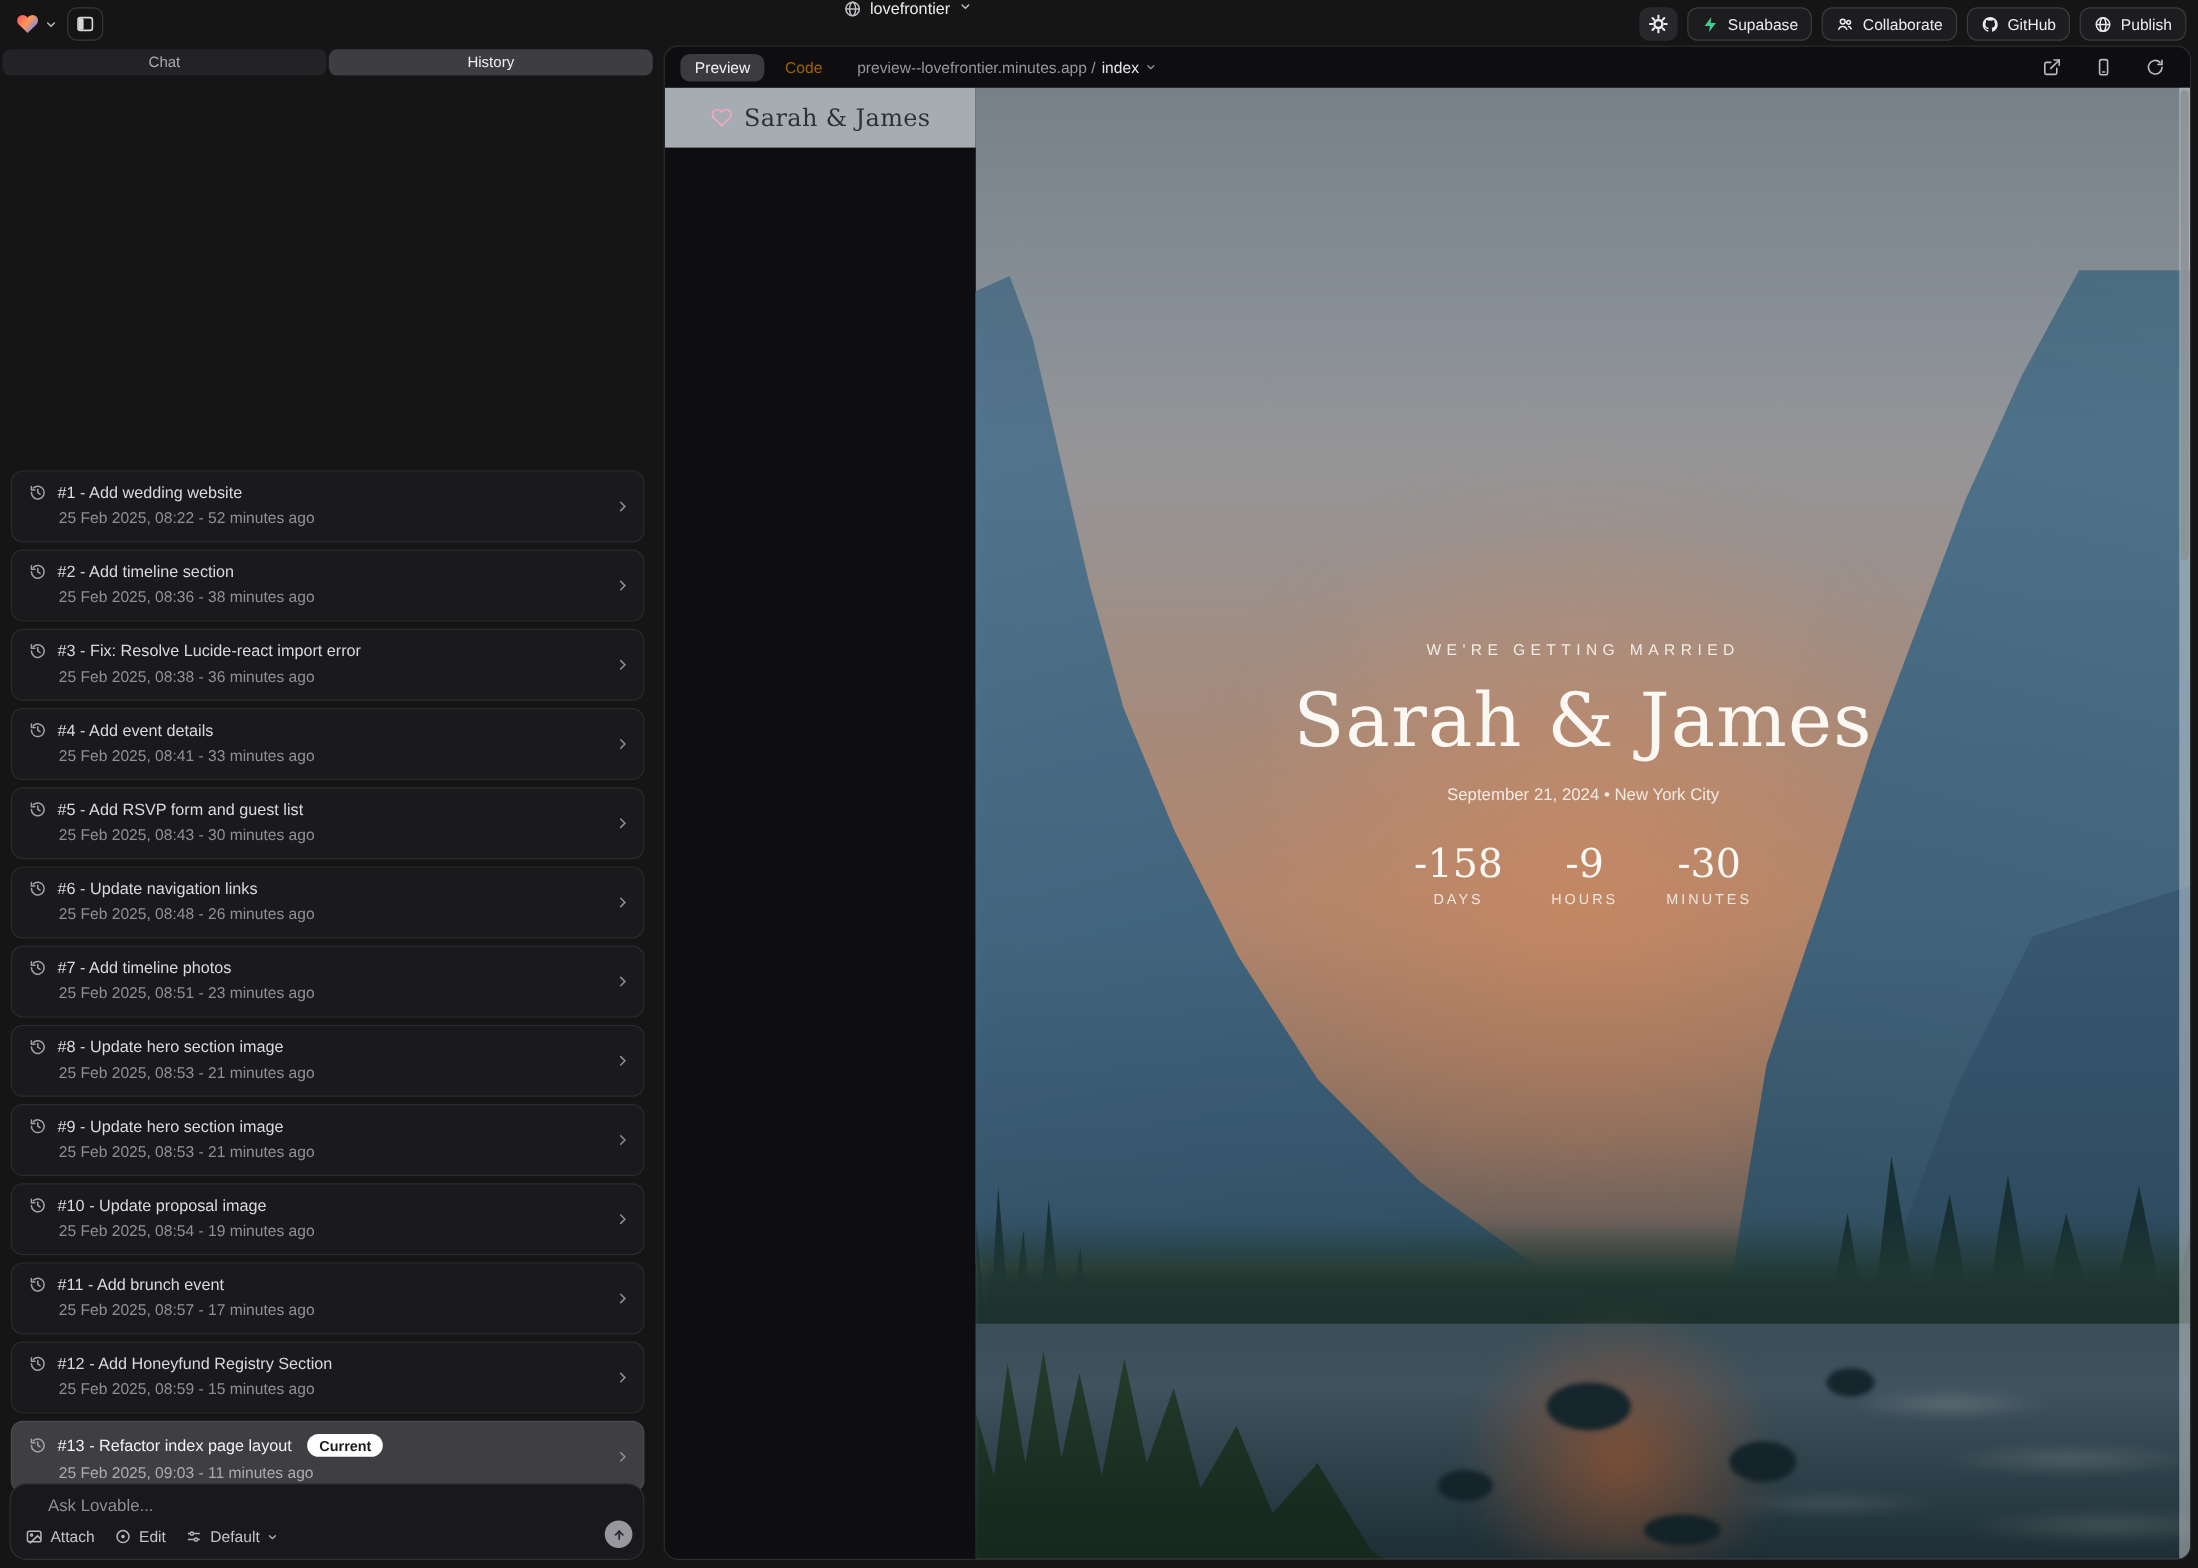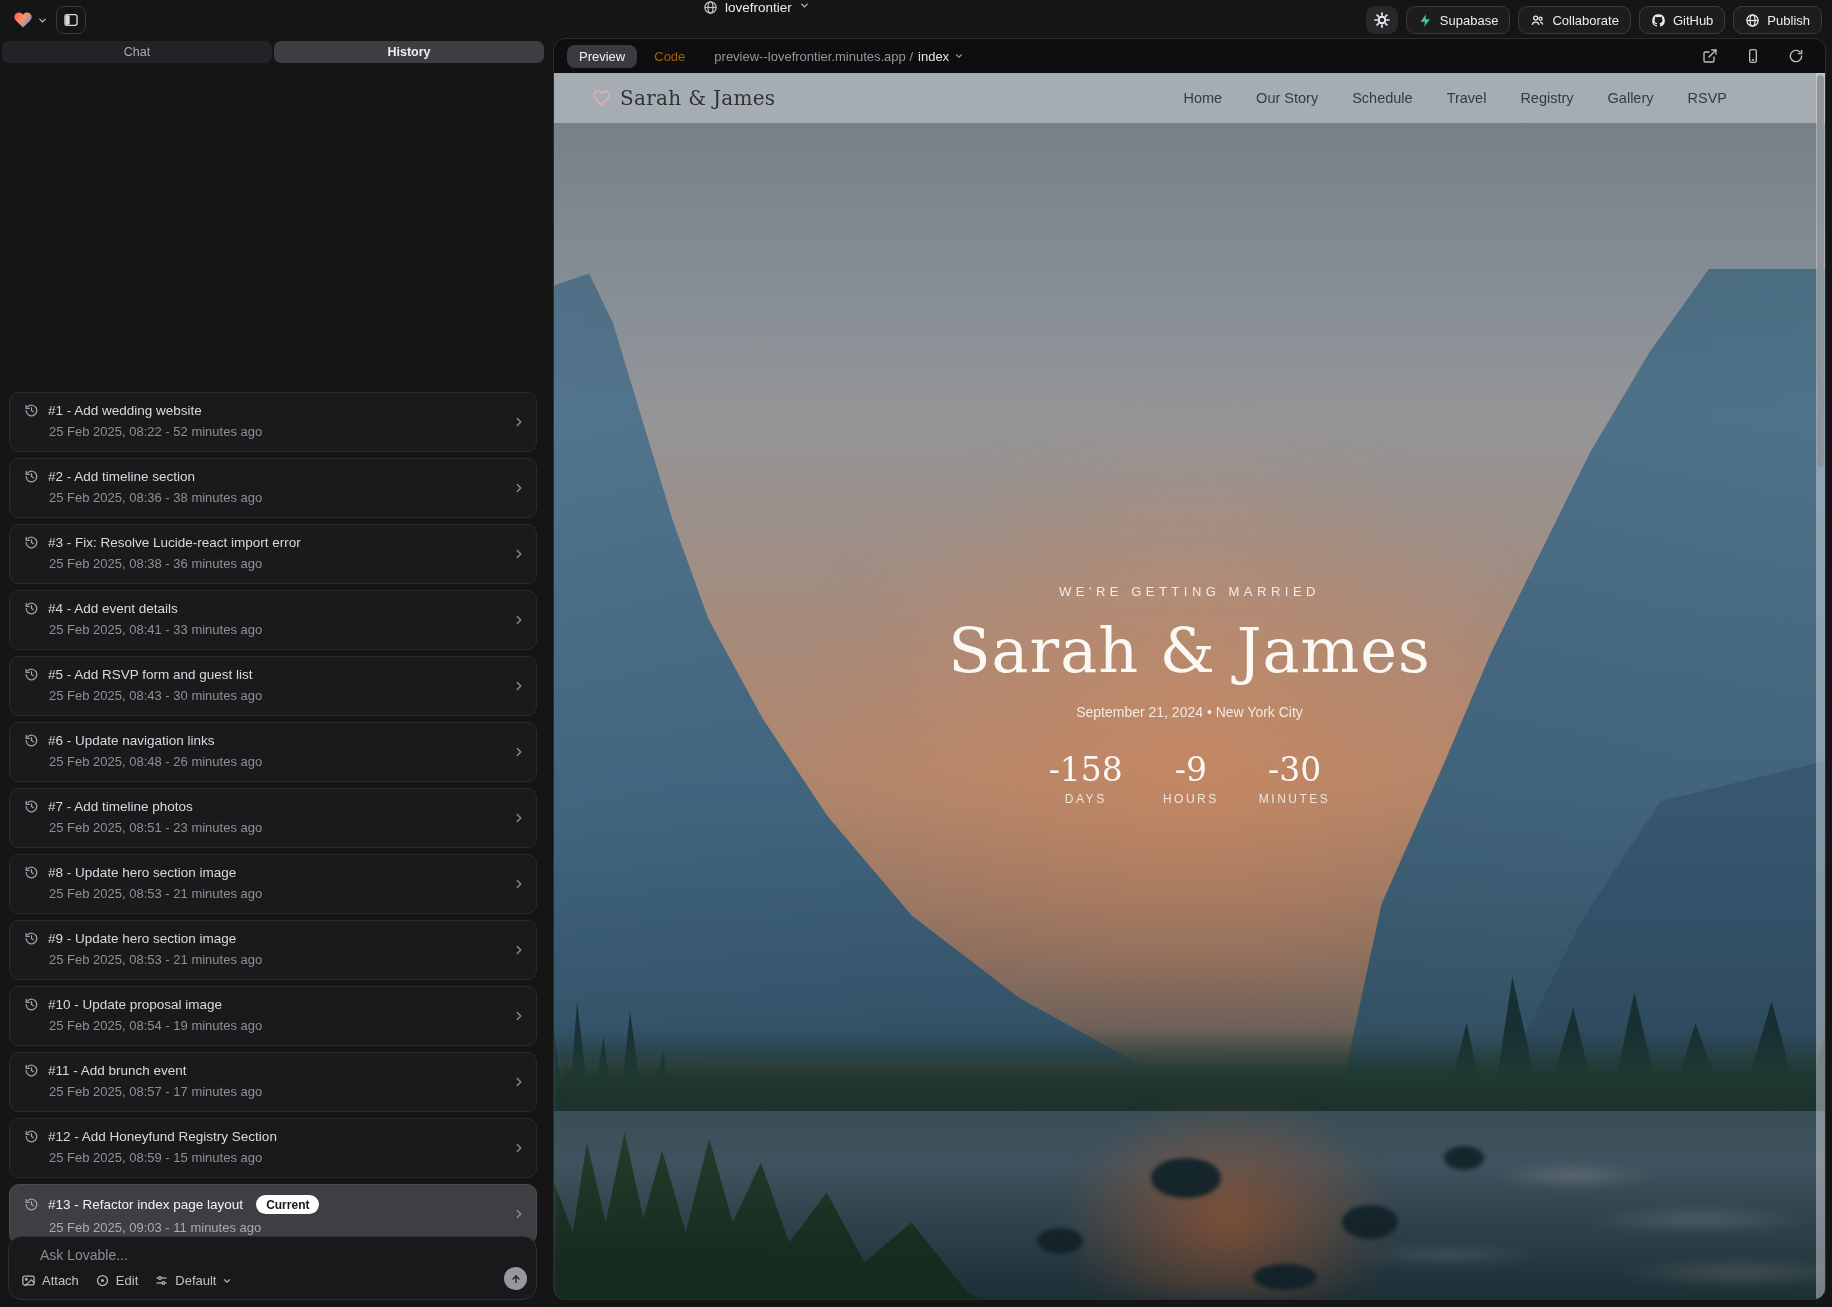--- a/index.html
+++ b/index.html
@@ -24,21 +24,21 @@
   .tb-center svg, .tiny-chev svg { color:#bfbfc4; }
   .tb-right { margin-left:auto; display:flex; align-items:center; gap:8px; }
   .icon-btn { height:28px; width:32px; border-radius:9px; background:#28282c; border:none; display:flex; align-items:center; justify-content:center; color:#ececee; cursor:pointer; }
   .pill-btn { height:28px; border:1px solid #3a3a3f; border-radius:9px; background:#1d1d20; color:#ececee; display:flex; align-items:center; gap:7px; padding:0 11px; font-size:13px; cursor:pointer; }
 
   
   .sidebar { position:absolute; left:0; top:40px; width:546px; bottom:0; }
   .tabbar { display:flex; gap:2px; margin:1px 2px 0 2px; height:22px; }
   .tab { flex:1; border-radius:7px; display:flex; align-items:center; justify-content:center; font-size:12.5px; cursor:pointer; }
   .tab-chat { background:#232327; color:#a9a9af; }
-  .tab-history { background:#3d3d42; color:#ededef;font-weight:bold; }
+  .tab-history { background:#3d3d42; color:#ededef; }
 
   .history-list { position:absolute; top:352px; left:9px; right:9px; }
   .hist-item { position:relative; height:60px; margin-bottom:6px; border:1px solid #2b2b2f; border-radius:10px; background:#1a1a1d; padding:10px 14px 0 14px; cursor:pointer; }
   .hist-item.current { background:#3e3e43; border-color:#4b4b51; }
   .hist-row1 { display:flex; align-items:center; gap:9px; }
   .hist-icon { color:#a2a2a8; flex:0 0 auto; }
   .hist-title { font-size:13.5px; color:#dadade; white-space:nowrap; }
   .hist-item.current .hist-title { color:#f2f2f4; }
   .badge { background:#ffffff; color:#19191c; font-size:12px; font-weight:700; border-radius:999px; padding:2.5px 10px; margin-left:4px;text-align:center; }
   .hist-meta { font-size:13px; color:#8f8f95; margin:6px 0 0 25px; }
@@ -58,21 +58,21 @@
   .preview-pane { position:absolute; left:553px; top:38px; right:6px; bottom:7px; border:1px solid #2b2b2f; border-radius:12px; background:#0e0e10; overflow:hidden; display:flex; flex-direction:column; }
   .pv-toolbar { height:34px; flex:0 0 auto; display:flex; align-items:center; padding:0 13px; gap:13px; }
   .pv-tab-active { background:#3a3a3f; border-radius:8px; padding:4px 12px; font-size:13px; color:#f2f2f4; cursor:pointer; }
   .pv-tab { font-size:13px; color:#a16207; cursor:pointer; padding:4px 4px; }
   .pv-url { display:flex; align-items:center; gap:5px; font-size:13px; color:#96969b; margin-left:12px; cursor:pointer; }
   .pv-url .page { color:#e6e6e9; }
   .pv-icons { margin-left:auto; display:flex; align-items:center; gap:27px; padding-right:8px; }
   .pv-icons .pv-ic { background:none; border:none; color:#bcbcc1; cursor:pointer; }
 
   
-  .site { flex:1; position:relative; overflow:hidden; display:flex; flex-direction:column; }
+  .site { flex:1; position:relative; overflow:hidden; display:flex; flex-direction:row; }
   .site-header { height:50px; flex:0 0 auto; background:#a6adb2; display:flex; align-items:center; padding:0 38px; position:relative; z-index:5; }
   .brand { display:flex; align-items:center; gap:9px; cursor:pointer; }
   .brand-name { font-family:"DejaVu Serif", serif; font-size:20px; color:#2d3237; letter-spacing:.3px; }
   .site-nav { margin-left:auto; display:flex; align-items:center; gap:34px; padding-right:60px; }
   .nav-link { font-size:14.5px; color:#353b41; cursor:pointer; text-decoration:none; }
 
   .hero { flex:1; position:relative; overflow:hidden; }
   .layer { position:absolute; }
   .sky { inset:0; background:linear-gradient(180deg,#97a2ac 0%, #99a1a9 16%, #a29c9a 30%, #b59684 44%, #c39478 55%, #b28d77 66%, #927f75 76%, #6f6f6e 84%); }
   .glow { left:18%; right:18%; top:26%; height:48%; background:radial-gradient(ellipse at 50% 62%, rgba(230,150,102,.62), rgba(230,150,102,0) 70%); filter:blur(26px); }
@@ -572,29 +572,20 @@
   <div class="site">
     <div class="site-header">
       <div class="brand">
         <span>
           <svg width="19" height="18" viewBox="0 0 24 24" fill="none" stroke="#f3a9b9" stroke-width="1.8">
               <path d="M20.8 4.6a5.5 5.5 0 0 0-7.8 0L12 5.7l-1-1.1a5.5 5.5 0 0 0-7.8 7.8l1.1 1L12 21l7.8-7.6 1-1a5.5 5.5 0 0 0 0-7.8z"></path>
             </svg>
         </span>
         <span class="brand-name">Sarah &amp; James</span>
       </div>
-      <nav class="site-nav">
-          <a class="nav-link">Home</a>
-          <a class="nav-link">Our Story</a>
-          <a class="nav-link">Schedule</a>
-          <a class="nav-link">Travel</a>
-          <a class="nav-link">Registry</a>
-          <a class="nav-link">Gallery</a>
-          <a class="nav-link">RSVP</a>
-        </nav>
     </div>
 
     <div class="hero">
       <div class="layer sky"></div>
       <div class="layer glow"></div>
       <div class="layer cliff-left"></div>
       <div class="layer cliff-right-far"></div>
       <div class="layer cliff-right-near"></div>
       <div class="layer trees-left"></div>
       <div class="layer trees-right"></div>

